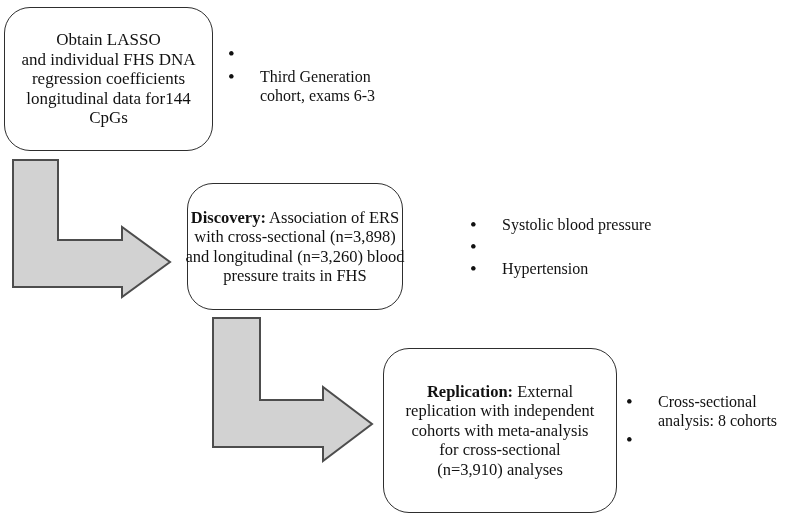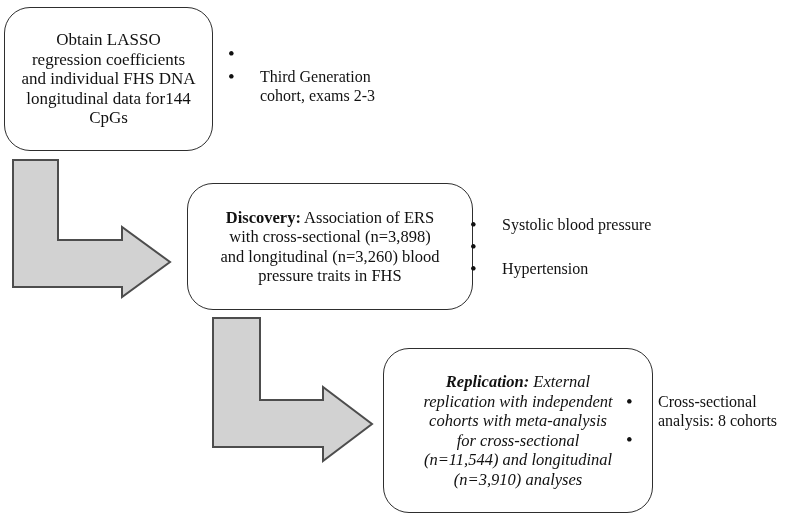--- a/index.html
+++ b/index.html
@@ -24,22 +24,22 @@
     border-radius: 26px;
     display: flex;
     flex-direction: column;
     align-items: center;
     justify-content: center;
     box-sizing: border-box;
   }
   .box .line { line-height: 19.5px; white-space: nowrap; }
   .box .line b { font-weight: bold; }
   .box-input       { left: 4px;   top: 7px;   width: 209px; height: 144px; font-size: 17px; }
-  .box-discovery   { left: 187px; top: 183px; width: 286px; height: 127px; font-size: 16.5px; }
-  .box-replication { left: 383px; top: 348px; width: 270px; height: 165px; font-size: 16.5px; font-style: italic; }
+  .box-discovery   { left: 187px; top: 183px; width: 216px; height: 127px; font-size: 16.5px; }
+  .box-replication { left: 383px; top: 348px; width: 234px; height: 165px; font-size: 16.5px; }
 
   .bullet-list {
     position: absolute;
     list-style: none;
     margin: 0;
     padding: 0;
     font-size: 16px;
   }
   .bullet-list li {
     display: flex;
@@ -67,33 +67,33 @@
 
 <div class="canvas">
 
   <svg class="arrows-layer" viewBox="0 0 797 517" xmlns="http://www.w3.org/2000/svg">
     <polygon stroke-width="2" stroke-linejoin="miter" points="13,160 58,160 58,240 122,240 122,227 170,262 122,297 122,287 13,287" fill="#d2d2d2" stroke="#4d4d4d"></polygon>
     <polygon stroke-width="2" stroke-linejoin="miter" points="213,318 260,318 260,400 323,400 323,387 372,424 323,461 323,447 213,447" fill="#d2d2d2" stroke="#4d4d4d"></polygon>
   </svg>
 
   <div class="box box-input">
     <div class="line">Obtain LASSO</div>
+    <div class="line">and individual FHS DNA</div>
     <div class="line">regression coefficients</div>
-    <div class="line">and individual FHS DNA</div>
     <div class="line">longitudinal data for144</div>
     <div class="line">CpGs</div>
   </div>
 
   <ul class="bullet-list list-input">
     <li>
       <span class="dot">•</span>
     </li>
     <li>
       <span class="dot">•</span>
-      <span class="item-text">Third Generation cohort, exams 2-3</span>
+      <span class="item-text">Third Generation cohort, exams 6-3</span>
     </li>
   </ul>
 
   <div class="box box-discovery">
     <div class="line"><b>Discovery:</b><span> Association of ERS</span></div>
     <div class="line">with cross-sectional (n=3,898)</div>
     <div class="line">and longitudinal (n=3,260) blood</div>
     <div class="line">pressure traits in FHS</div>
   </div>
 
@@ -109,21 +109,20 @@
       <span class="dot">•</span>
       <span class="item-text">Hypertension</span>
     </li>
   </ul>
 
   <div class="box box-replication">
     <div class="line"><b>Replication:</b><span> External</span></div>
     <div class="line">replication with independent</div>
     <div class="line">cohorts with meta-analysis</div>
     <div class="line">for cross-sectional</div>
-    <div class="line">(n=11,544) and longitudinal</div>
     <div class="line">(n=3,910) analyses</div>
   </div>
 
   <ul class="bullet-list list-replication">
     <li>
       <span class="dot">•</span>
       <span class="item-text">Cross-sectional analysis: 8 cohorts</span>
     </li>
     <li>
       <span class="dot">•</span>

